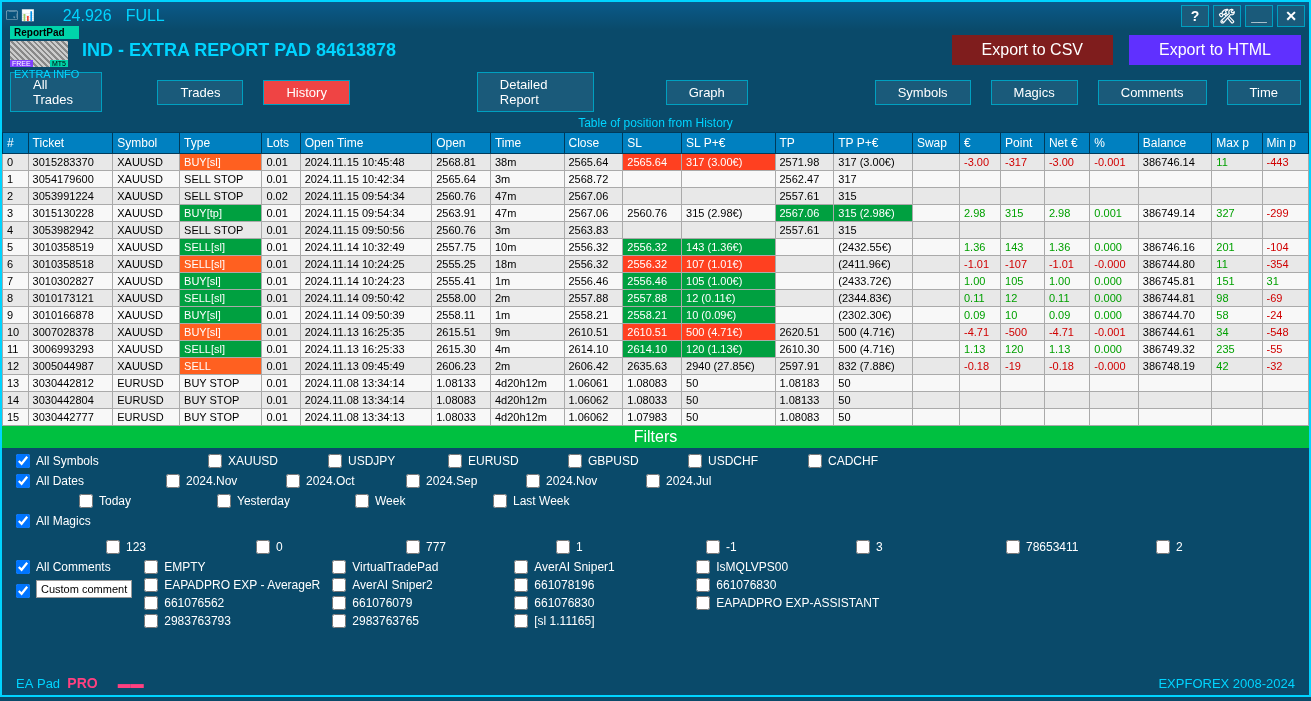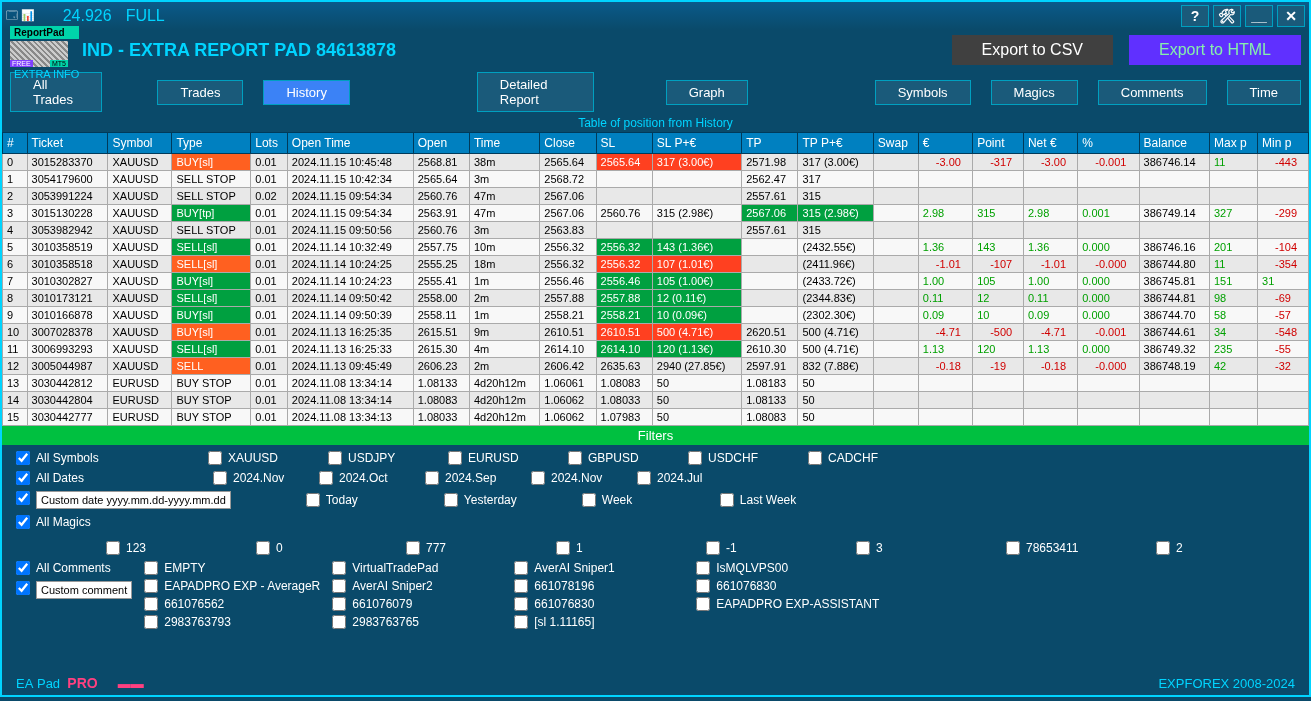--- a/index.html
+++ b/index.html
@@ -7,43 +7,43 @@
 .window { border: 2px solid #00d4ff; height: 697px; }
 .titlebar { display: flex; align-items: center; background: linear-gradient(#0a5a8a,#0a4a6a); height: 28px; padding: 0 4px; }
 .logo-area { display: flex; align-items: center; gap: 4px; }
 .logo-rp { background:#00d4aa; color:#000; padding:1px 4px; font-weight:bold; font-size:10px;}
 .ver { color:#00d4ff; margin-left:28px; font-size:16px;}
 .title-btns { margin-left:auto; display:flex; gap:4px;}
 .title-btn { width:28px; height:22px; background:#1a5a7a; border:1px solid #00a0c0; color:#fff; display:flex; align-items:center; justify-content:center; font-size:14px; font-weight:bold; cursor:pointer;}
 .subhead { display:flex; align-items:center; padding:4px 8px; gap:8px; height:40px;}
 .subtitle { color:#00d4ff; font-size:18px; font-weight:bold; margin-left:72px;}
 .export-btn { padding:6px 30px; font-size:16px; border:none; cursor:pointer; margin-left:8px;}
-.csv { background:#404040; color:#fff;}
-.html { background:#6030ff; color:#86efac;}
+.csv { background:#7f1d1d; color:#fff;}
+.html { background:#6030ff; color:#ffffff;}
 .tabs-row { display:flex; align-items:center; gap:20px; padding:2px 8px;}
 .tab { background:#1a5a7a; border:1px solid #00a0c0; padding:4px 22px; cursor:pointer; font-size:13px;}
-.tab.active { background:#3b82f6;}
+.tab.active { background:#ef4444;}
 .spacer { flex:1;}
 .table-title { text-align:center; color:#00d4ff; font-size:12px; padding:2px;}
 .grid { width:100%; border-collapse:collapse; font-size:12px;}
 .grid th { background:#0080c0; color:#fff; border:1px solid #003a5a; padding:3px 4px; text-align:left; font-weight:normal; font-size:12px;}
 .grid td { background:#e8e8e8; color:#000; border:1px solid #aaa; padding:2px 4px; font-size:11px;}
 .grid tr:nth-child(even) td { background:#f8f8f8;}
 .type-buysl { background:#ff6020!important; color:#fff!important;}
 .type-buytp { background:#00a040!important; color:#fff!important;}
 .type-sellsl { background:#00a040!important; color:#fff!important;}
 .type-sell { background:#ff6020!important; color:#fff!important;}
 .green-cell { background:#00a040!important; color:#fff!important;}
 .red-cell { background:#ff4020!important; color:#fff!important;}
 .pos-num { color:#00a000;}
-.neg-num { color:#d00000;margin-left:13px;}
-.filters-bar { background:#00c040; text-align:center; padding:2px; font-size:13px;}
+.neg-num { color:#d00000;}
+.filters-bar { background:#00c040; text-align:center; padding:2px; font-size:16px;}
 .filters { padding:6px 14px; display:flex; flex-direction:column; gap:6px;}
 .filter-row { display:flex; align-items:center; gap:12px; flex-wrap:wrap;}
-.chk { display:flex; align-items:flex-start; gap:6px; min-width:90px;}
+.chk { display:flex; align-items:flex-end; gap:6px; min-width:90px;}
 .chk input { width:14px; height:14px;}
 .custom-input { background:#fff; color:#000; padding:2px 4px; border:1px solid #999; font-size:11px;}
 .footer { display:flex; align-items:center; padding:4px 10px; font-size:13px; position:absolute; bottom:6px; left:6px; right:6px;}
 .footer .pro { color:#ff4080; font-weight:bold; font-size:14px;}
 .footer .ea { color:#00d4ff;}
 .footer-right { margin-left:auto; color:#00d4ff;}
 .extra-info{font-size:11px; color:#00d4ff; margin-left:4px;}
 .comment-col{display:flex; flex-direction:column; gap:4px; min-width:170px;}
 </style>
 </head>
@@ -346,21 +346,21 @@
           <td class="green-cell">10 (0.09€)</td>
           <td></td>
           <td>(2302.30€)</td>
           <td></td>
           <td><span class="pos-num">0.09</span></td>
           <td><span class="pos-num">10</span></td>
           <td><span class="pos-num">0.09</span></td>
           <td><span class="pos-num">0.000</span></td>
           <td>386744.70</td>
           <td><span class="pos-num">58</span></td>
-          <td><span class="neg-num">-57</span></td>
+          <td><span class="neg-num">-24</span></td>
         </tr>
         <tr>
           <td>10</td>
           <td>3007028378</td>
           <td>XAUUSD</td>
           <td class="type-buysl">BUY[sl]</td>
           <td>0.01</td>
           <td>2024.11.13 16:25:35</td>
           <td>2615.51</td>
           <td>9m</td>
@@ -529,21 +529,21 @@
             <input type="checkbox" style="">
             <span>CADCHF</span>
           </label>
         </div>
     </div>
     <div class="filter-row">
       <label class="chk">
           <input type="checkbox" checked="" style="">
           <span>All Dates</span>
         </label>
-      <div id="date-row" style="display:flex; gap:16px; margin-left:95px;">
+      <div id="date-row" style="display:flex; gap:30px; margin-left:48px;">
           <label class="chk">
             <input type="checkbox" style="">
             <span>2024.Nov</span>
           </label>
           <label class="chk">
             <input type="checkbox" style="">
             <span>2024.Oct</span>
           </label>
           <label class="chk">
             <input type="checkbox" style="">
@@ -553,24 +553,20 @@
             <input type="checkbox" style="">
             <span>2024.Nov</span>
           </label>
           <label class="chk">
             <input type="checkbox" style="">
             <span>2024.Jul</span>
           </label>
         </div>
     </div>
     <div class="filter-row">
-      <label class="chk">
-          <input type="checkbox" checked="" style="">
-          <span class="custom-input">Custom date yyyy.mm.dd-yyyy.mm.dd</span>
-        </label>
       <div id="daterel-row" style="display:flex; gap:48px; margin-left:38px;padding-left:25px;">
           <label class="chk">
             <input type="checkbox" style="">
             <span>Today</span>
           </label>
           <label class="chk">
             <input type="checkbox" style="">
             <span>Yesterday</span>
           </label>
           <label class="chk">

